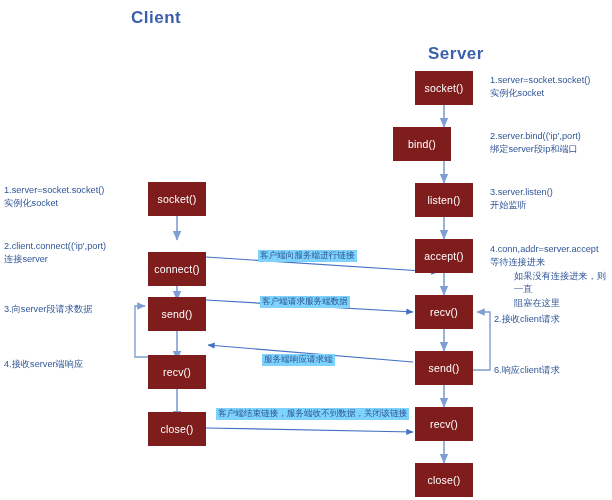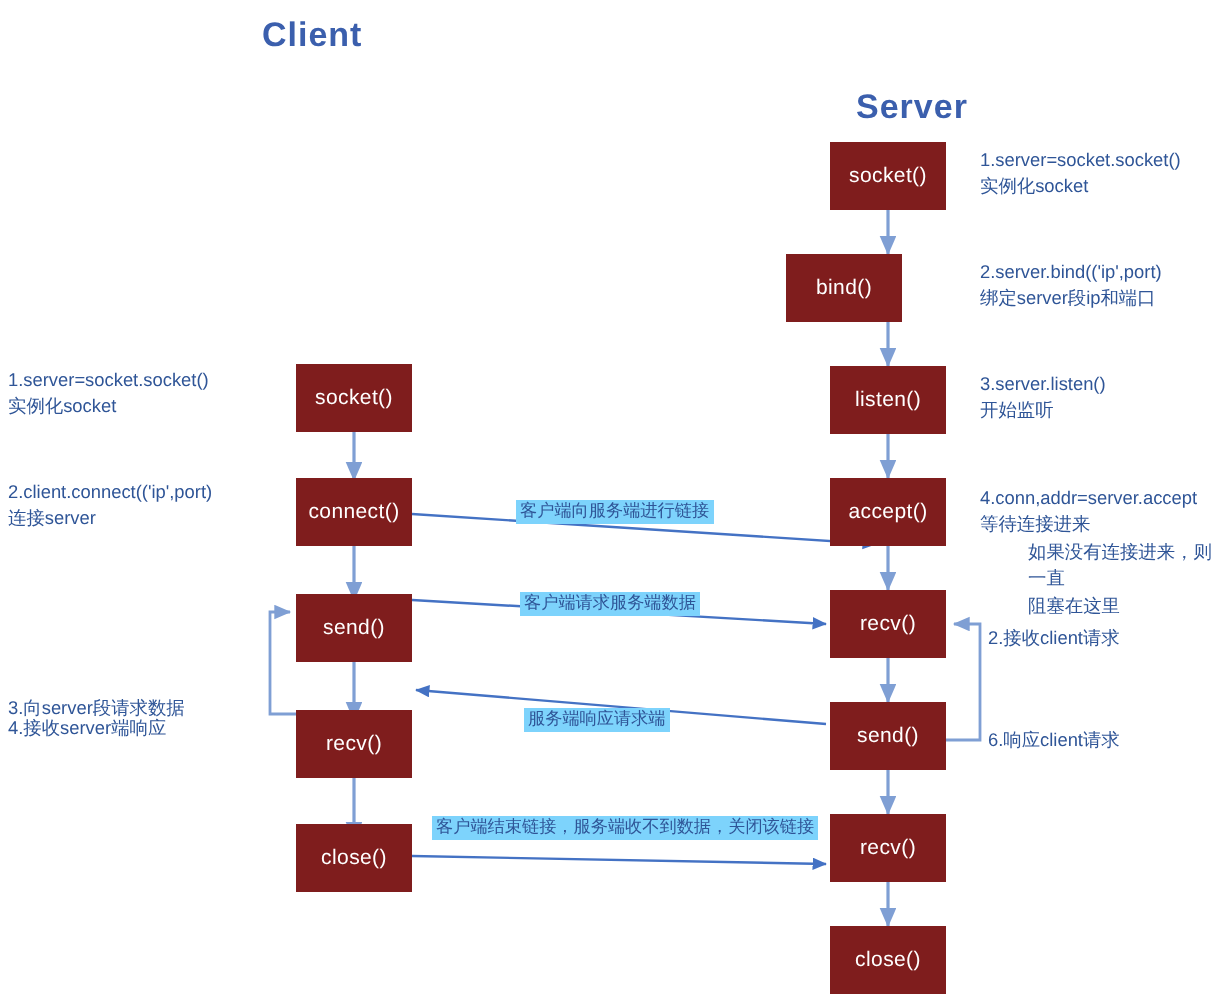--- a/index.html
+++ b/index.html
@@ -92,30 +92,30 @@
     <line x1="206" y1="257" x2="438" y2="272" stroke="#4472c4" stroke-width="1.2" marker-end="url(#ah)"></line>
 
     <line x1="206" y1="300" x2="413" y2="312" stroke="#4472c4" stroke-width="1.2" marker-end="url(#ah)"></line>
 
     <line x1="413" y1="362" x2="208" y2="345" stroke="#4472c4" stroke-width="1.2" marker-end="url(#ah)"></line>
 
     <line x1="206" y1="428" x2="413" y2="432" stroke="#4472c4" stroke-width="1.2" marker-end="url(#ah)"></line>
   </svg>
 
   <div class="node" id="c-socket" style="left:148px;top:182px;">socket()</div>
-  <div class="node" id="c-connect" style="left:148px;top:239px;">connect()</div>
+  <div class="node" id="c-connect" style="left:148px;top:252px;">connect()</div>
   <div class="node" id="c-send" style="left:148px;top:297px;">send()</div>
   <div class="node" id="c-recv" style="left:148px;top:355px;">recv()</div>
   <div class="node" id="c-close" style="left:148px;top:412px;">close()</div>
 
   <div class="ann" style="left:4px;top:184px;">1.server=socket.socket()
 实例化socket</div>
   <div class="ann" style="left:4px;top:240px;">2.client.connect(('ip',port)
 连接server</div>
-  <div class="ann" style="left:4px;top:303px;margin-top:45px;">3.向server段请求数据</div>
+  <div class="ann" style="left:4px;top:303px;">3.向server段请求数据</div>
   <div class="ann" style="left:4px;top:358px;">4.接收server端响应</div>
 
   <div class="node" id="s-socket" style="left:415px;top:71px;">socket()</div>
   <div class="node" id="s-bind" style="left:393px;top:127px;">bind()</div>
   <div class="node" id="s-listen" style="left:415px;top:183px;">listen()</div>
   <div class="node" id="s-accept" style="left:415px;top:239px;">accept()</div>
   <div class="node" id="s-recv1" style="left:415px;top:295px;">recv()</div>
   <div class="node" id="s-send" style="left:415px;top:351px;">send()</div>
   <div class="node" id="s-recv2" style="left:415px;top:407px;">recv()</div>
   <div class="node" id="s-close" style="left:415px;top:463px;">close()</div>

